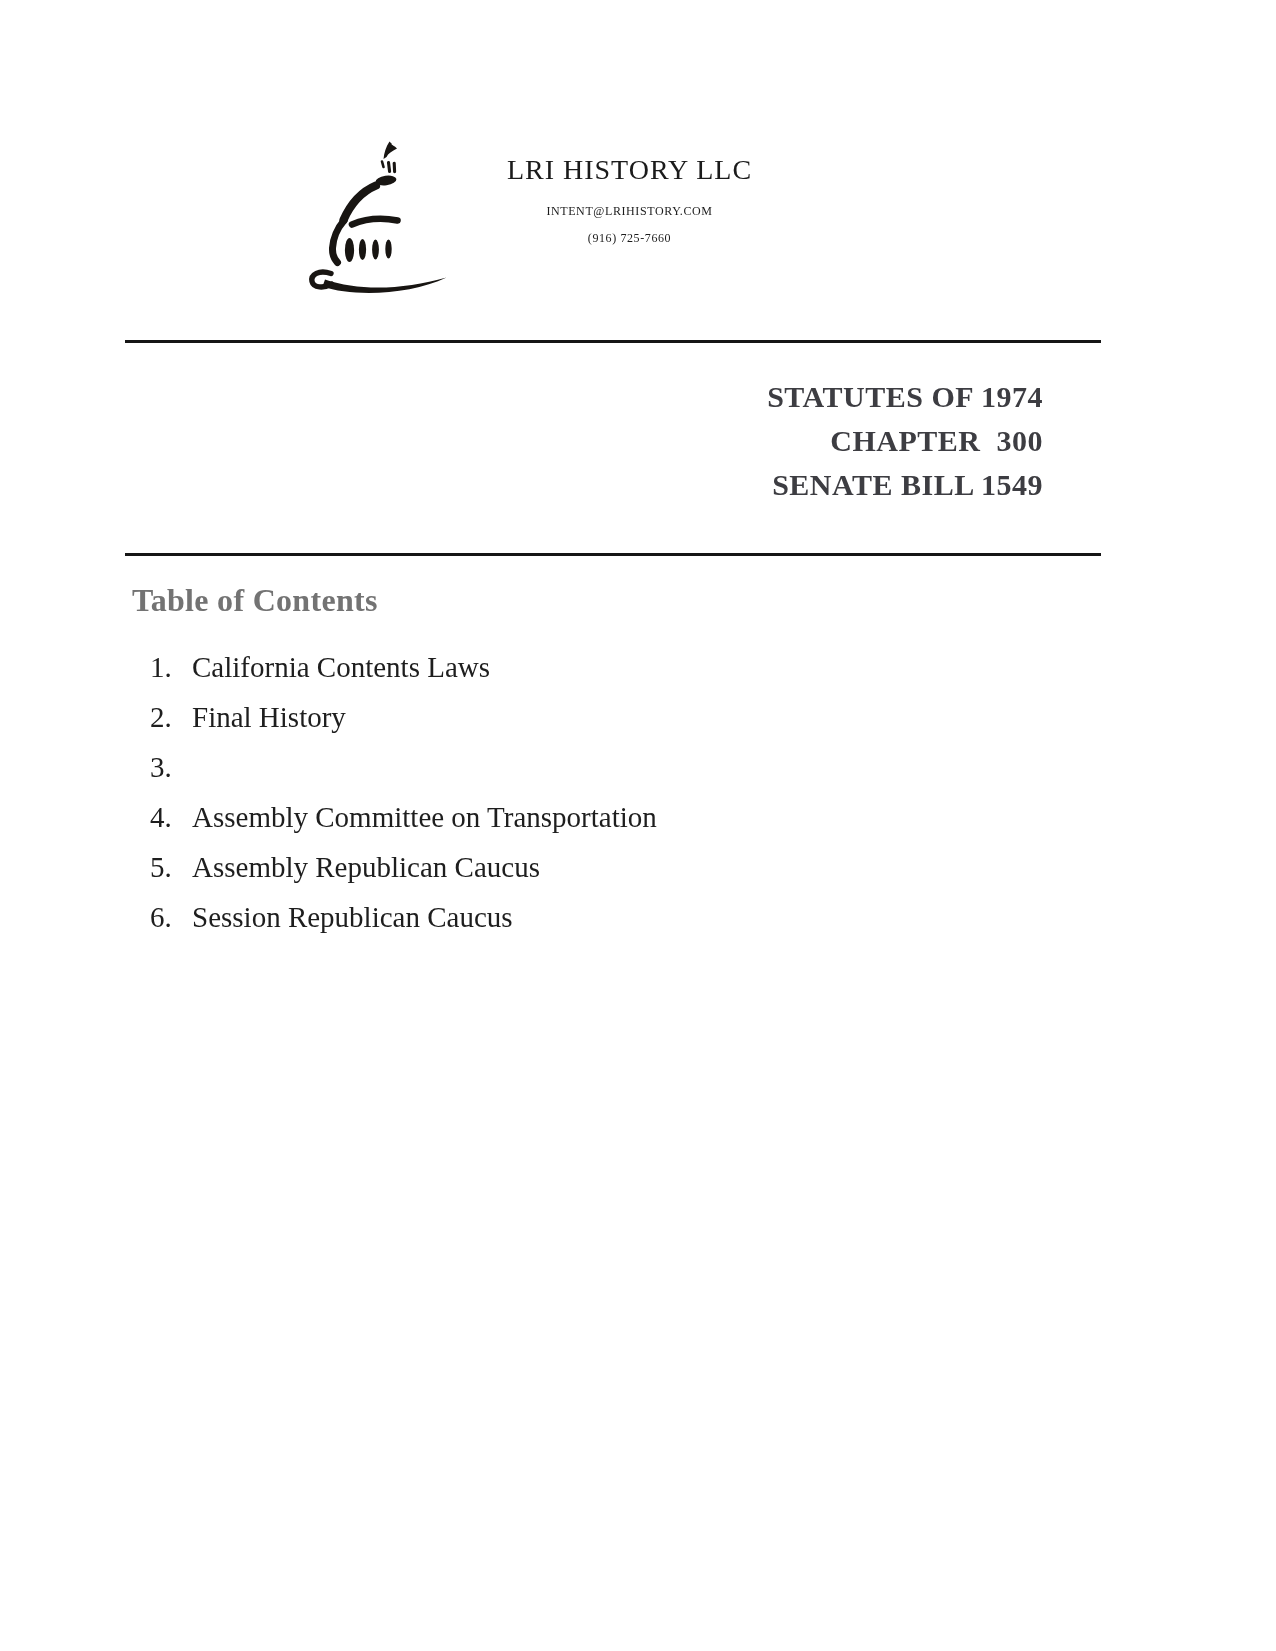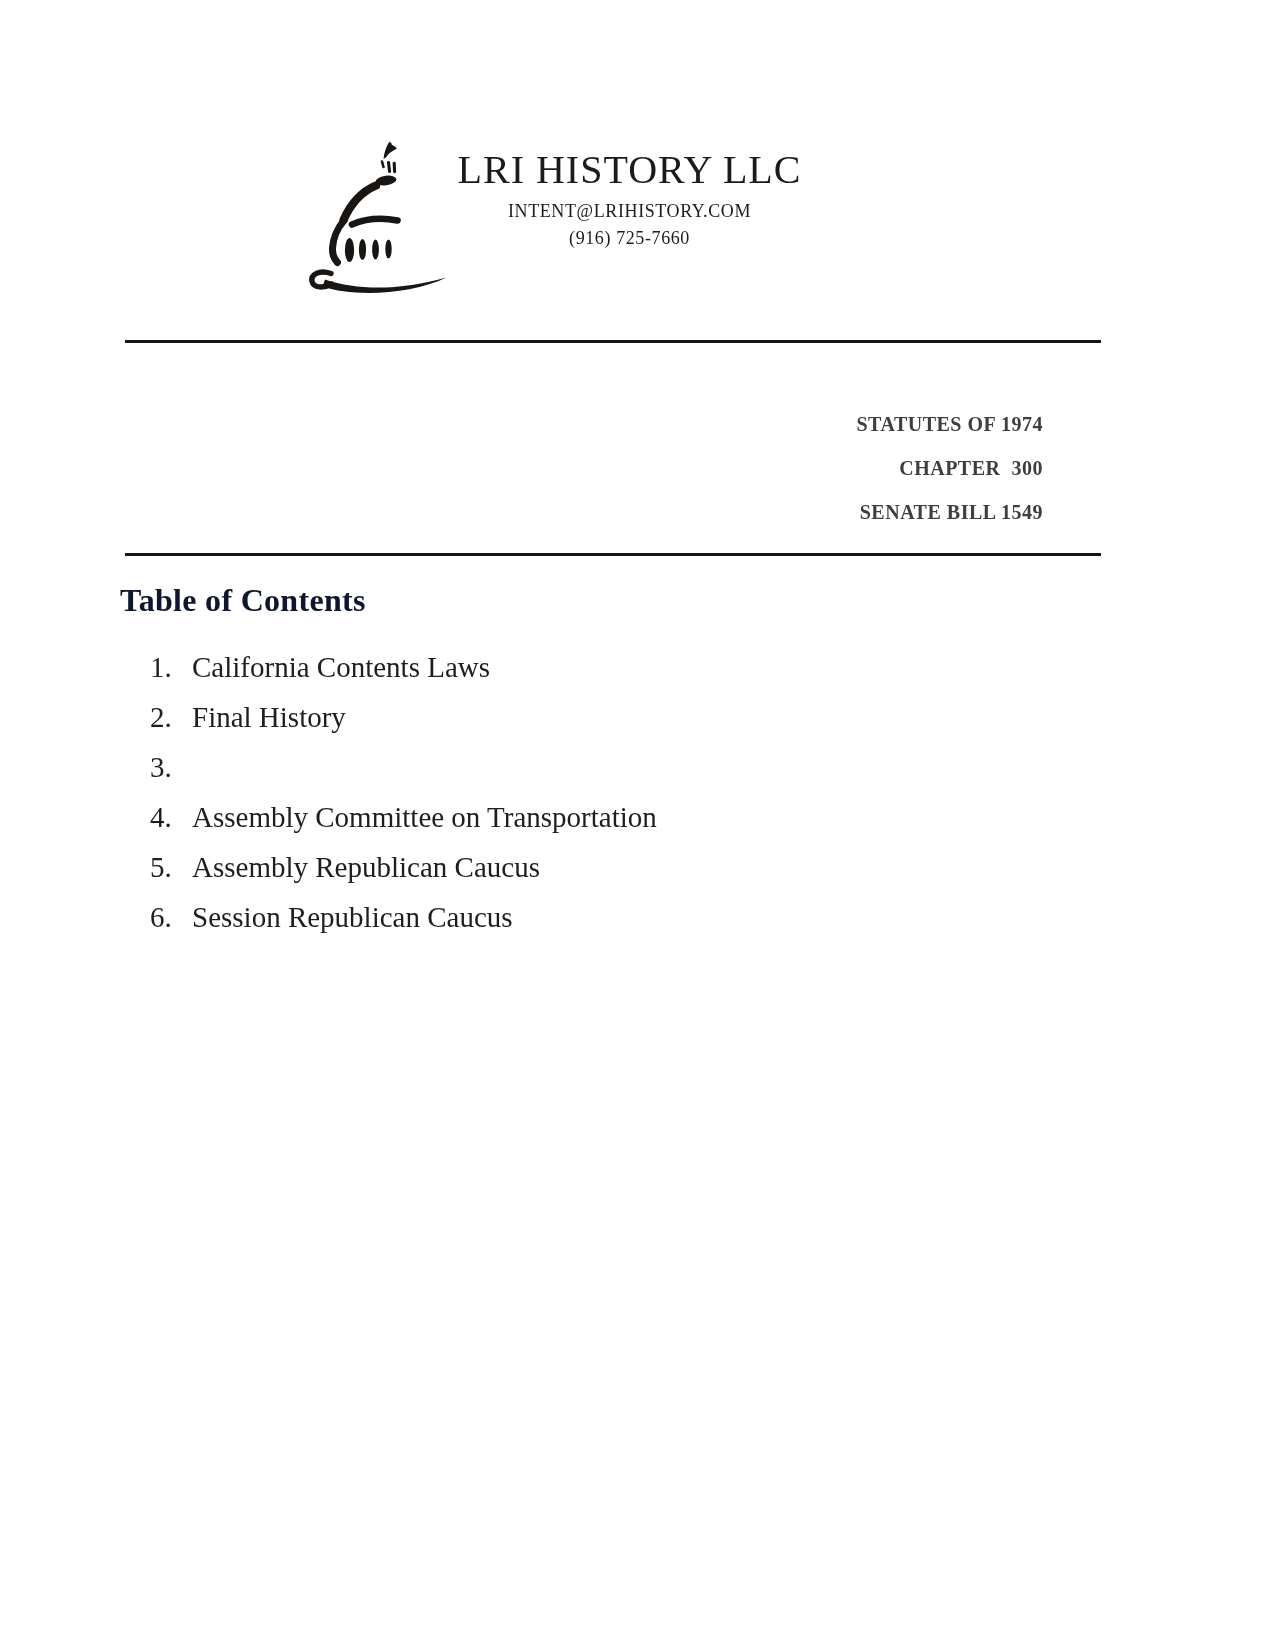--- a/index.html
+++ b/index.html
@@ -29,68 +29,68 @@
     height: 168px;
   }
   .header-text {
     position: absolute;
     left: 432px;
     top: 150px;
     width: 395px;
     text-align: center;
   }
   .company-name {
-    font-size: 40px;
+    font-size: 28px;
     font-weight: normal;
     letter-spacing: 1px;
     line-height: 40px;
     color: #1b1b1b;
     white-space: nowrap;
   }
   .contact-block {
     margin-top: 8px;
-    font-size: 18px;
+    font-size: 12px;
     line-height: 27px;
     letter-spacing: 0.6px;
     color: #1b1b1b;
   }
 
   
   .rule {
     position: absolute;
     left: 125px;
     width: 976px;
     height: 3px;
     background: #161616;
   }
   .rule-top { top: 340px; }
   .rule-bottom { top: 553px; }
 
   
   .statute-block {
     position: absolute;
     right: 233px;
-    top: 402px;
+    top: 375px;
     text-align: right;
     font-weight: bold;
-    font-size: 20px;
+    font-size: 30px;
     line-height: 44px;
     color: #3d3d42;
     letter-spacing: 0.5px;
   }
   .statute-line { white-space: pre; }
 
   
   .toc-title {
     position: absolute;
-    left: 120px;
+    left: 132px;
     top: 582px;
     font-size: 32px;
     font-weight: bold;
-    color: #0f172a;
+    color: #737373;
     letter-spacing: 0.3px;
   }
   .toc-list {
     position: absolute;
     left: 150px;
     top: 653px;
     list-style: none;
   }
   .toc-item {
     display: flex;

